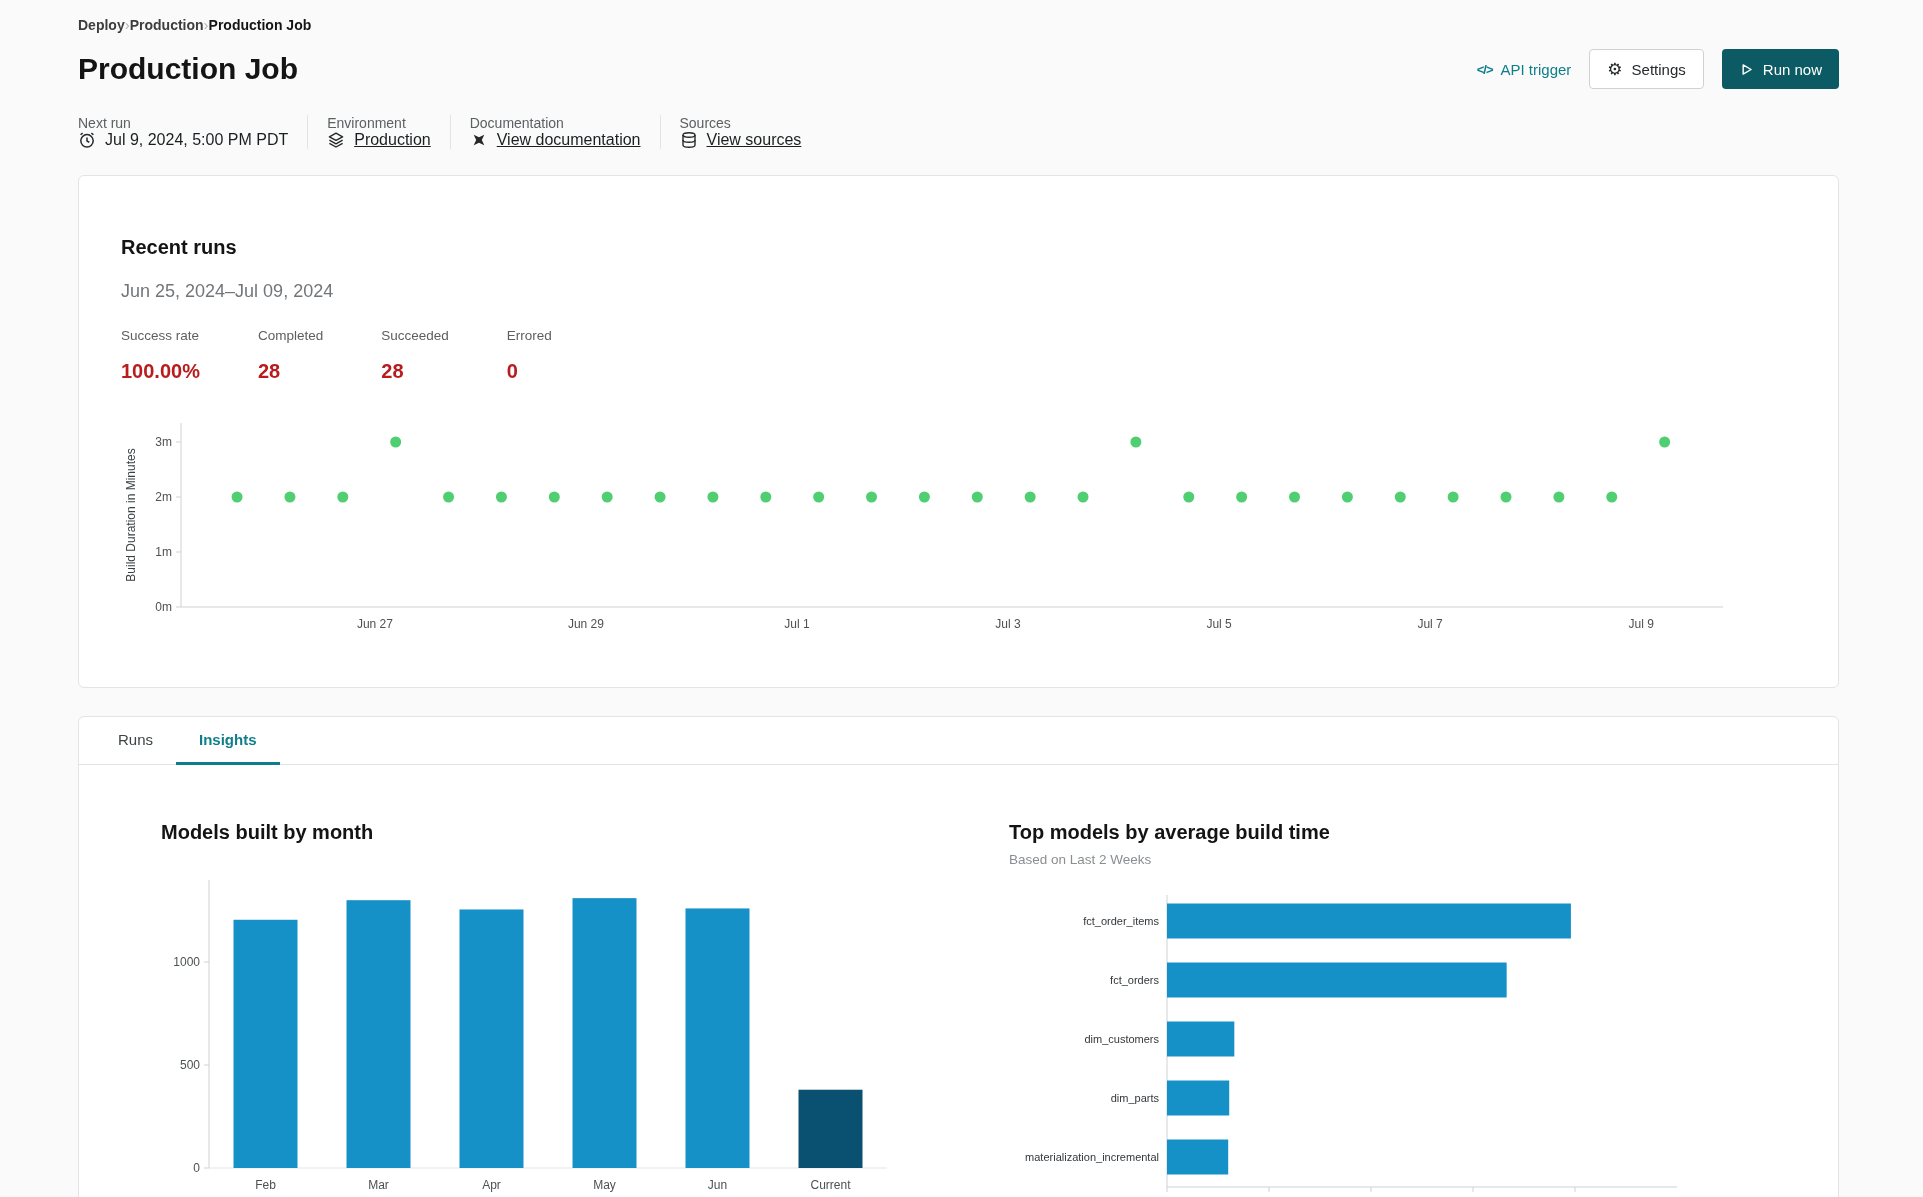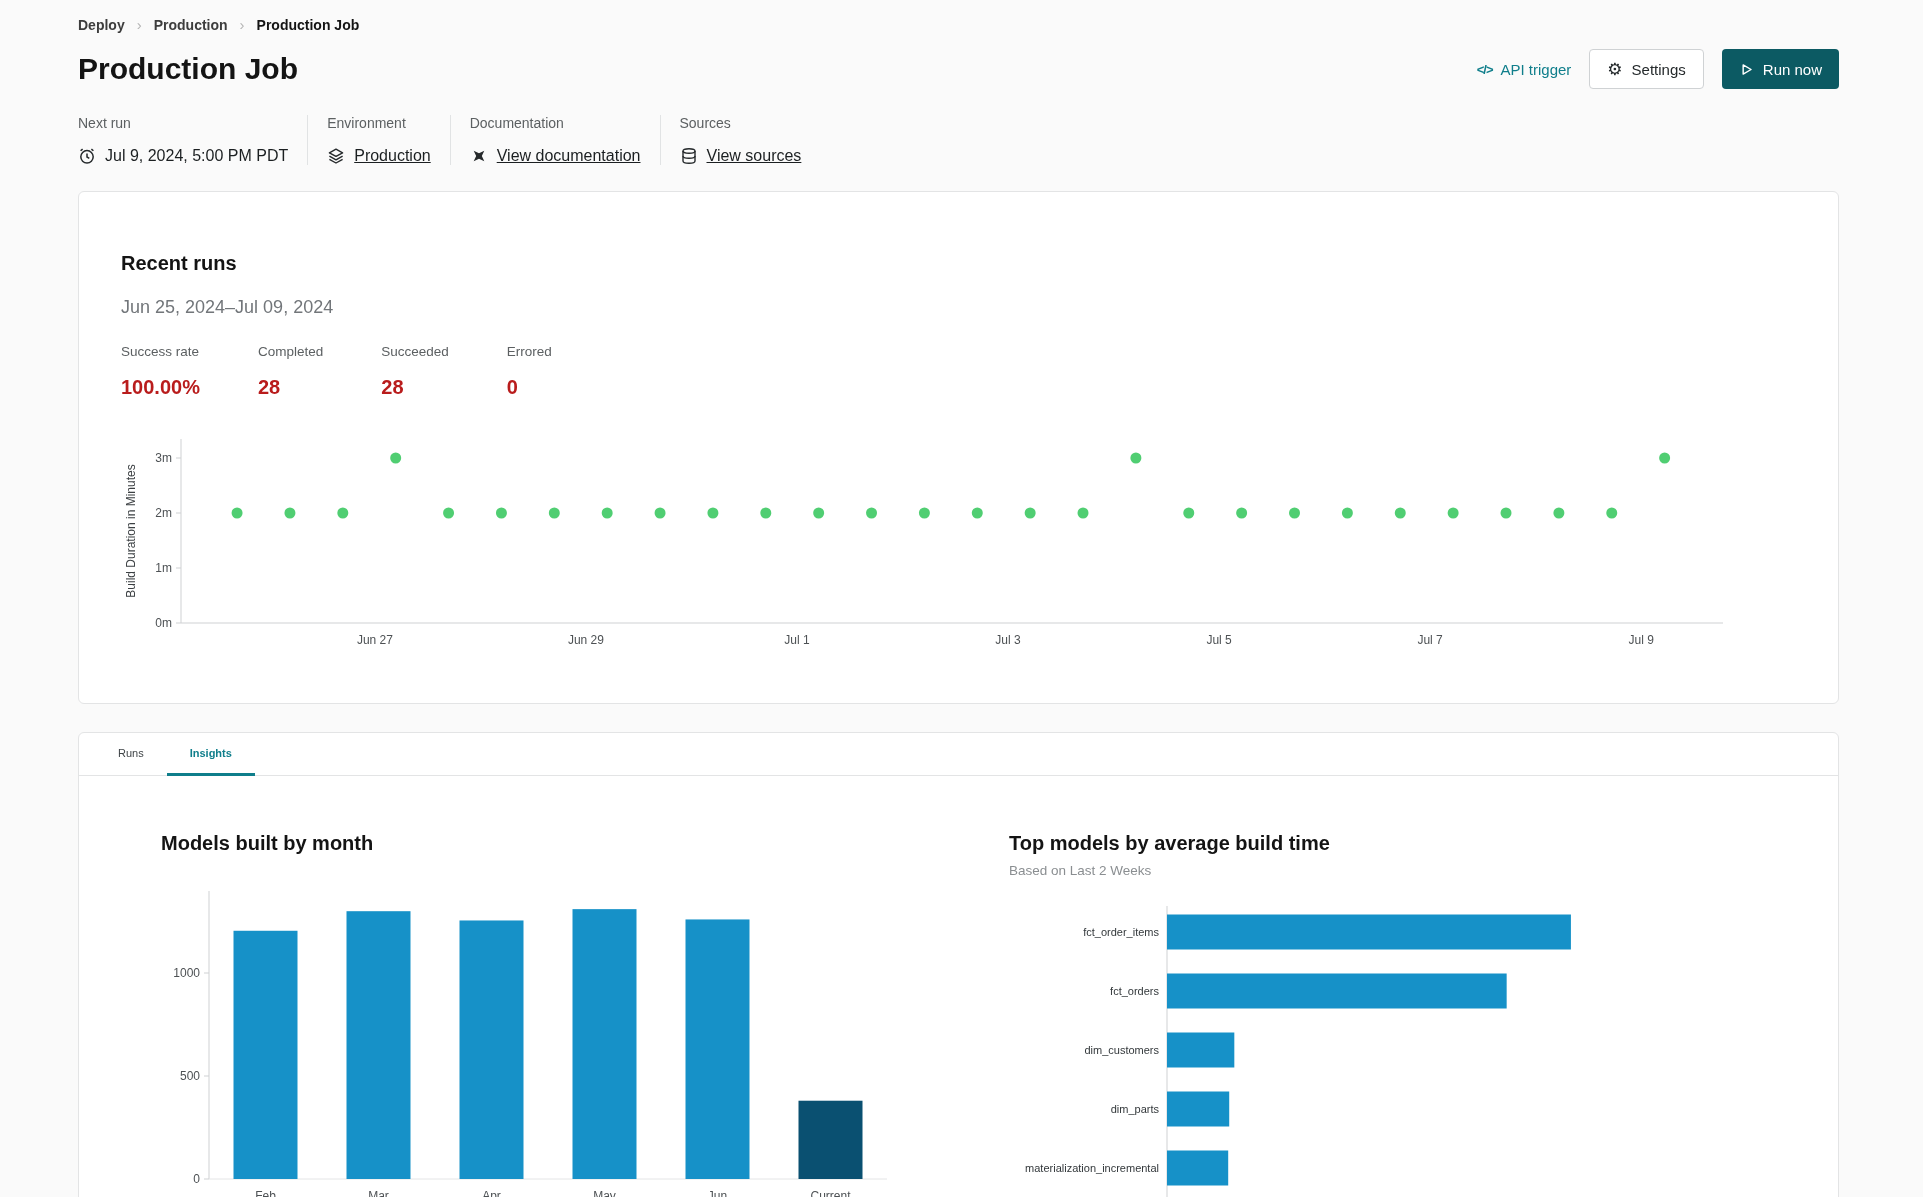--- a/index.html
+++ b/index.html
@@ -1,50 +1,50 @@
 <!DOCTYPE html>
 <html><head>
 <meta charset="utf-8">
 <style>
   *{margin:0;padding:0;box-sizing:border-box}
   html,body{width:1923px;height:1197px;overflow:hidden}
   body{background:#fafafa;font-family:"Liberation Sans",sans-serif;color:#1f1f1f;
        --accent:#0f7e8b;--primary-btn:#0c5a63;}
   .page{padding:12px 84px 0 78px}
-  .breadcrumb{display:flex;align-items:center;gap:12px;font-size:14px;font-weight:700;color:#3d3d3d;padding:4px 0}
+  .breadcrumb{display:flex;align-items:center;font-size:14px;font-weight:700;color:#3d3d3d;padding:4px 0}
   .breadcrumb .crumb{cursor:pointer}
   .breadcrumb .current{color:#141414}
   .breadcrumb .sep{color:#b5b5b5;font-weight:400;font-size:15px}
   .page-header{display:flex;justify-content:space-between;align-items:center;margin-top:12px}
   h1{font-size:30px;font-weight:700;color:#141414}
   .header-actions{display:flex;align-items:center;gap:18px}
   .api-trigger{display:flex;gap:8px;color:var(--accent);font-size:15px;align-items:center;cursor:pointer;text-decoration:none}
   .code-icon{font-weight:700;font-size:13px;letter-spacing:-1px}
   .btn{display:inline-flex;align-items:center;gap:9px;height:40px;padding:0 17px;border-radius:4px;
        font-size:15px;cursor:pointer;border:1px solid transparent;font-family:inherit;background:#fff}
   .btn-secondary{border-color:#cfd2d4;color:#24292b}
   .btn-primary{background:var(--primary-btn);color:#fff;border:none}
   .gear-glyph{font-size:17px;line-height:1}
   .meta-row{display:flex;margin-top:26px;align-items:stretch}
-  .meta-group{display:flex;flex-direction:column;gap:16px;justify-content:flex-start}
+  .meta-group{display:flex;flex-direction:column;gap:0;justify-content:flex-start}
   .meta-label{font-size:14px;color:#5c6062}
   .meta-value{font-size:16px;color:#1b1f21;display:flex;align-items:center;gap:9px;font-weight:400}
   .meta-link{color:#1b1f21;text-decoration:underline;cursor:pointer}
   .meta-divider{width:1px;background:#e1e3e4;margin:0 19px}
   .card{background:#fff;border:1px solid #e3e4e5;border-radius:6px}
   .recent-runs{margin-top:26px;padding:60px 42px 22px}
   .card-title{font-size:20px;font-weight:700;color:#141414}
   .date-range{font-size:18px;color:#72767a;margin-top:22px}
   .stats-row{display:flex;gap:58px;margin-top:26px}
   .stat-label{font-size:13.5px;color:#5c6062}
   .stat-value{font-size:20px;font-weight:700;margin-top:17px;color:#b91c1c}
   .scatter-wrap{margin-top:28px}
   .tabs-card{margin-top:28px;min-height:540px}
   .tab-bar{display:flex;border-bottom:1px solid #e3e4e5;padding:0 16px}
-  .tab{padding:14px 23px;font-size:11px;color:#3f4447;cursor:pointer;border-bottom:3px solid transparent;margin-bottom:-1px}
+  .tab{padding:14px 23px;font-size:15px;color:#3f4447;cursor:pointer;border-bottom:3px solid transparent;margin-bottom:-1px}
   .tab.active{color:var(--accent);font-weight:700;border-bottom-color:var(--accent)}
   .insights{display:flex;padding:56px 40px 30px 82px;gap:112px}
   .chart-title{font-size:20px;font-weight:700;color:#141414}
   .chart-subtitle{font-size:13.5px;color:#8a8e91;margin-top:8px}
   .chart-body{margin-top:28px}
   svg text{font-family:"Liberation Sans",sans-serif}
   .icon{flex:0 0 auto;display:inline-flex;align-items:center}
 </style>
 </head>
 <body style="--accent: #0f7e8b; --primary-btn: #0c5a63;">

